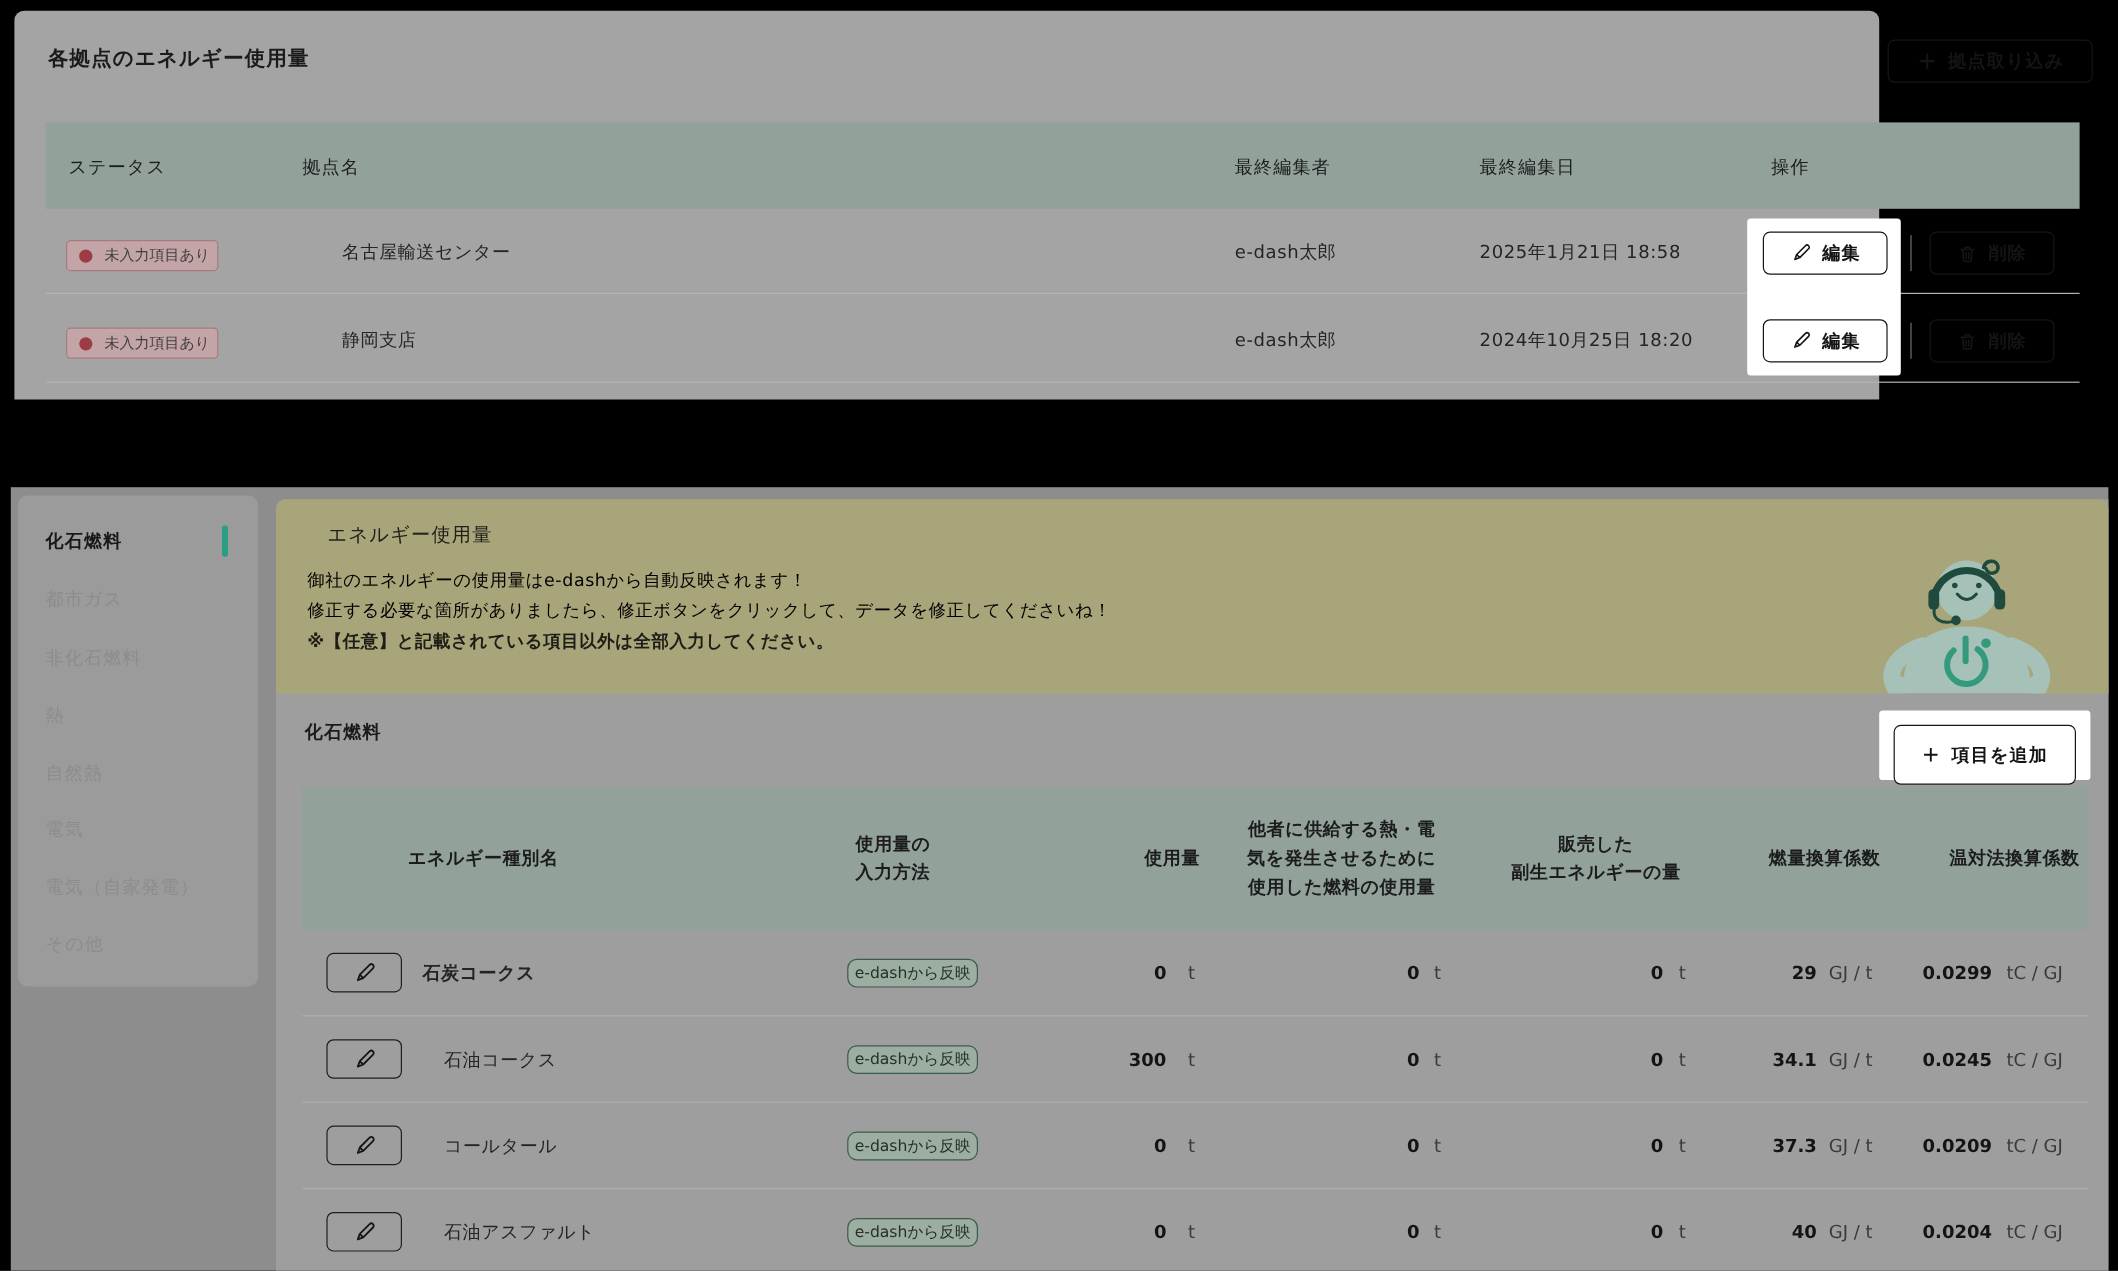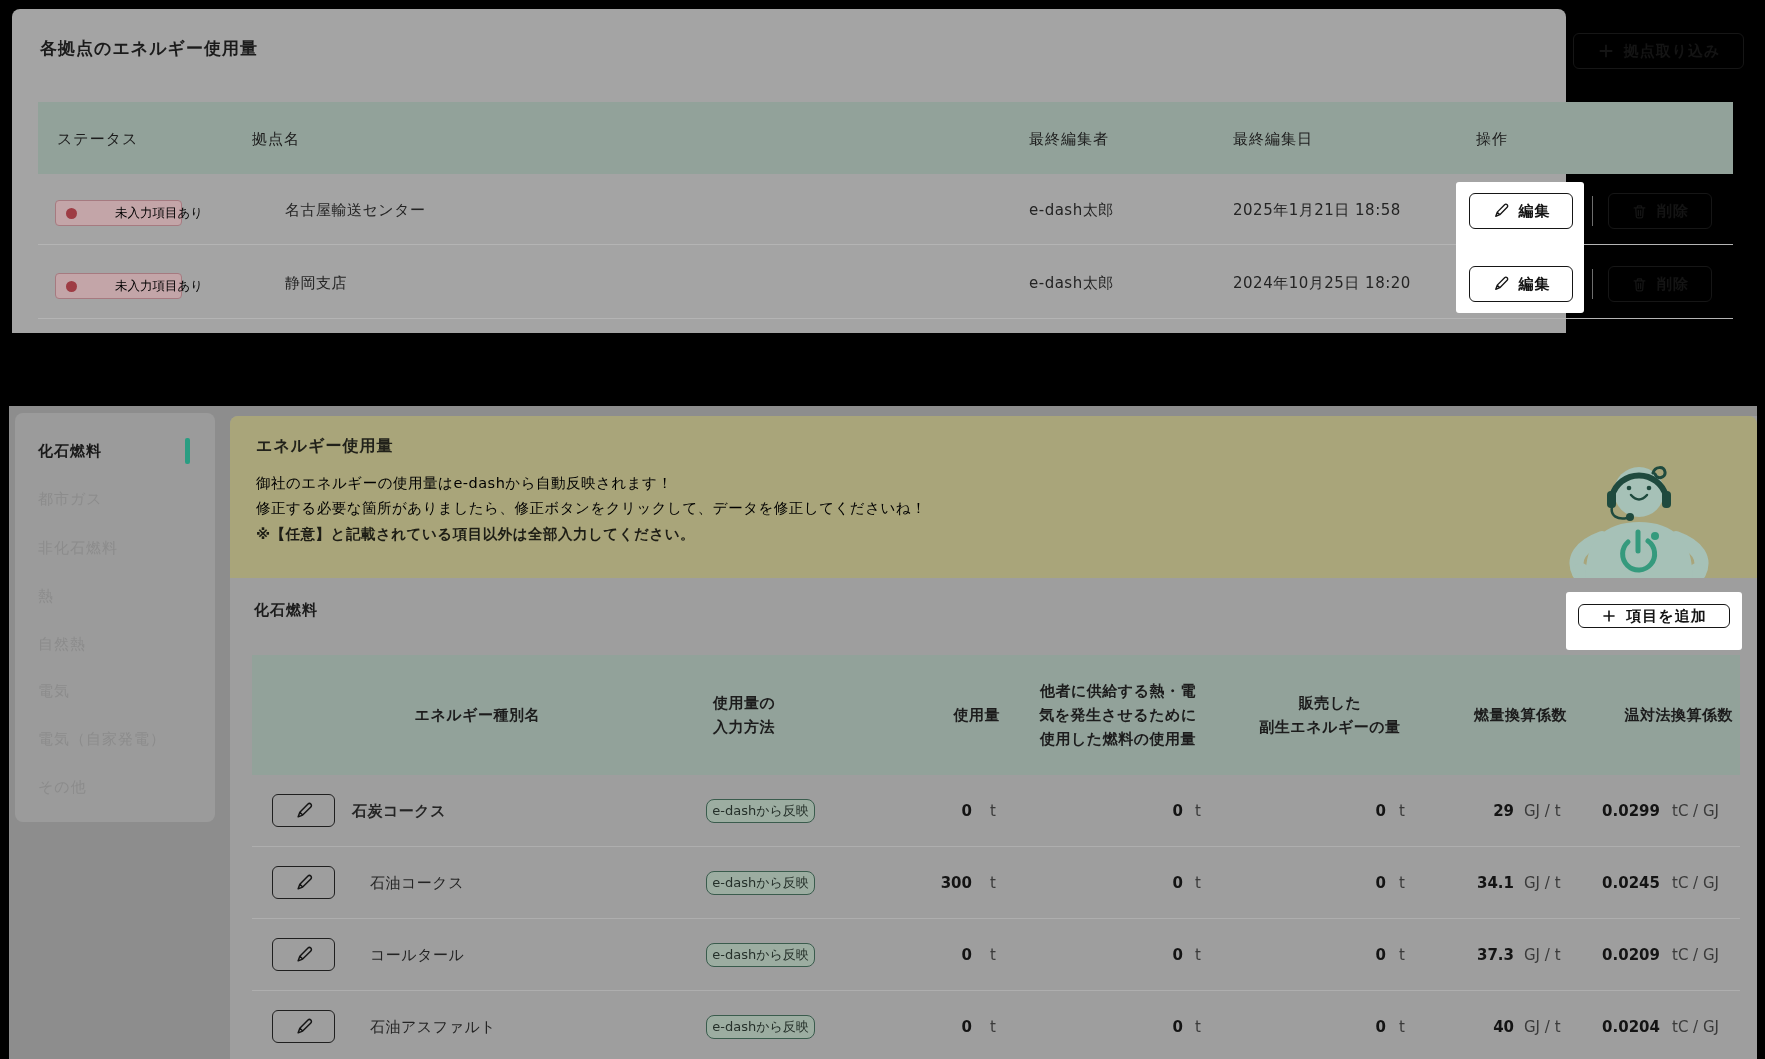--- a/index.html
+++ b/index.html
@@ -14,38 +14,38 @@
   .title-a{left:40px;top:37px;font-size:17px;font-weight:bold;color:#1b1b1b;letter-spacing:1px;}
   .thead-a{left:38px;top:102px;width:1695px;height:72px;background:#92a29a;}
   .th{font-size:15px;font-weight:normal;color:#1c1c1c;top:130px;letter-spacing:1px;}
   .divider-a{width:1695px;height:1px;background:#b4b4b4;left:38px;}
   .cell{font-size:15px;color:#242424;letter-spacing:0.5px;white-space:nowrap;}
   .badge-status{
     width:115px;height:24px;background:#c3a5a8;border:1.3px solid #a67a80;border-radius:4px;
     display:flex;align-items:center;gap:10px;padding:0 0 0 10px;
   }
   .badge-status .dot{width:11px;height:11px;border-radius:50%;background:#9e3c44;flex:0 0 auto;}
-  .badge-status .txt{font-size:12.5px;color:#000000;white-space:nowrap;margin-left:28px;}
+  .badge-status .txt{font-size:12.5px;color:#404040;white-space:nowrap;}
   .spotlight{background:#ffffff;border-radius:3px;}
   .btn{
     box-sizing:border-box;display:flex;align-items:center;justify-content:center;gap:9px;
     border:1.6px solid #161616;border-radius:6px;font-size:15px;font-weight:600;color:#141414;
     background:transparent;letter-spacing:1px;white-space:nowrap;
   }
   .btn.on-white{background:#ffffff;}
   .vsep{width:1px;height:30px;background:#6e6e6e;}
   
   .page-b{left:9px;top:406px;width:1748px;height:653px;background:#8d8d8d;}
   .sidebar{left:15px;top:413px;width:200px;height:409px;background:#9b9b9b;border-radius:8px;}
   .side-item{left:38px;height:18px;font-size:15px;color:#8c8c8c;letter-spacing:1px;white-space:nowrap;}
   .side-item.active{color:#191919;font-weight:bold;}
   .side-indicator{left:185px;top:438px;width:5px;height:26px;background:#2a9d82;border-radius:2px;}
   .main-b{left:230px;top:416px;width:1527px;height:643px;background:#9e9e9e;border-radius:8px 0 0 0;}
   .banner{left:230px;top:416px;width:1527px;height:162px;background:#a9a57a;border-radius:8px 8px 0 0;overflow:hidden;}
-  .banner-title{left:26px;top:20px;font-size:16px;font-weight:bold;color:#21211a;letter-spacing:1px;}
+  .banner-title{left:43px;top:20px;font-size:16px;font-weight:normal;color:#21211a;letter-spacing:1px;}
   .banner-line{left:26px;font-size:14.5px;color:#000000;letter-spacing:0.5px;white-space:nowrap;}
   .banner-note{left:26px;top:109px;font-size:14.5px;font-weight:bold;color:#1d1d15;letter-spacing:0.5px;white-space:nowrap;}
   .group-title{left:254px;top:601px;font-size:15px;font-weight:bold;color:#1b1b1b;letter-spacing:1px;}
   .thead-b{left:252px;top:655px;width:1488px;height:120px;background:#92a29a;}
   .thb{position:absolute;font-size:15px;font-weight:bold;color:#1c1c1c;line-height:24px;letter-spacing:0.5px;}
   .divider-b{left:252px;width:1488px;height:1px;background:#aeaeae;}
   .icon-btn{
     box-sizing:border-box;width:63px;height:33px;border:1.6px solid #1f1f1f;border-radius:6px;
     display:flex;align-items:center;justify-content:center;background:transparent;
   }
@@ -176,31 +176,31 @@
       <path d="M73,29 Q81,38 89,29" stroke="#1f4a3e" stroke-width="2.5" fill="none" stroke-linecap="round"></path>
       <path d="M70,76 A16,16 0 1 0 90,75" stroke="#359a7d" stroke-width="5" fill="none" stroke-linecap="round"></path>
       <path d="M80,66 L80,85" stroke="#359a7d" stroke-width="5" stroke-linecap="round"></path>
       <circle cx="97" cy="70" r="4" fill="#359a7d"></circle>
     </svg>
   </div>
 </div>
 
 <div class="abs group-title">化石燃料</div>
 <div class="abs spotlight" style="left:1566px;top:592px;width:176px;height:58px;"></div>
-<div class="abs btn on-white" style="left:1578px;top:604px;width:152px;height:24px;font-family:Liberation Mono, monospace;">
+<div class="abs btn on-white" style="left:1578px;top:604px;width:152px;height:50px;font-family:Liberation Mono, monospace;">
   <span>
     <svg width="16" height="16" viewBox="0 0 20 20">
         <path d="M10 3 V17 M3 10 H17" stroke="#151515" stroke-width="2" fill="none"></path>
       </svg>
   </span>
   <span>項目を追加</span>
 </div>
 
 <div class="abs thead-b">
-  <div class="thb" style="left:88px;width:200px;top:48px;text-align:right;">エネルギー種別名</div>
+  <div class="thb" style="left:88px;width:200px;top:48px;text-align:left;">エネルギー種別名</div>
   <div class="thb" style="left:461px;top:36px;">
     <div>使用量の</div>
     <div>入力方法</div>
   </div>
   <div class="thb" style="left:648px;width:100px;top:48px;text-align:right;">使用量</div>
   <div class="thb" style="left:978px;width:200px;top:36px;text-align:center;">
     <div>販売した</div>
     <div>副生エネルギーの量</div>
   </div>
   <div class="thb" style="left:771px;width:190px;top:24px;text-align:center;">

